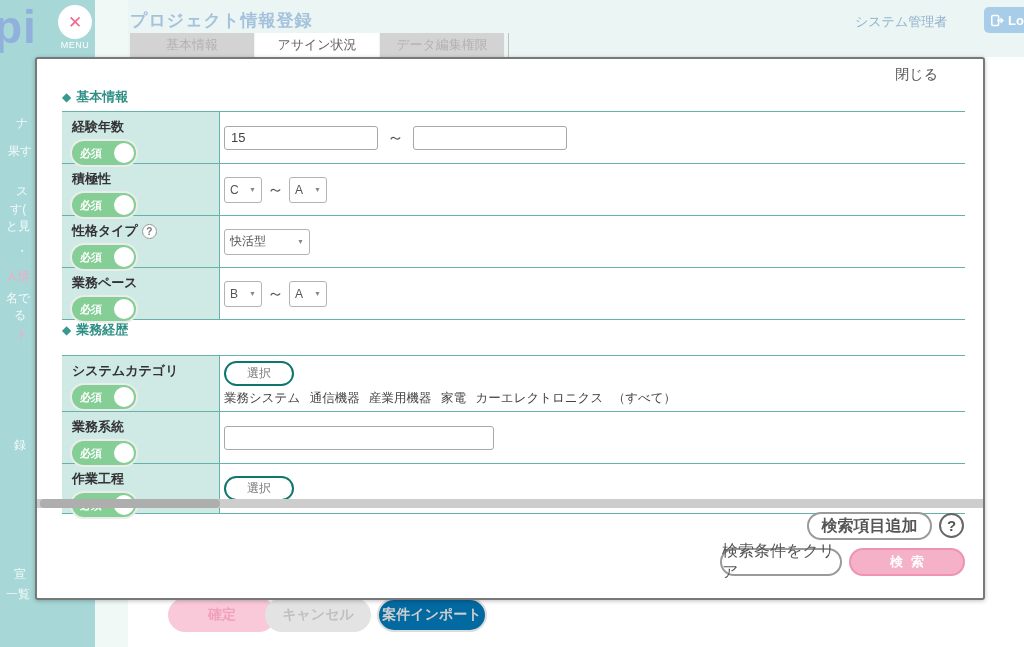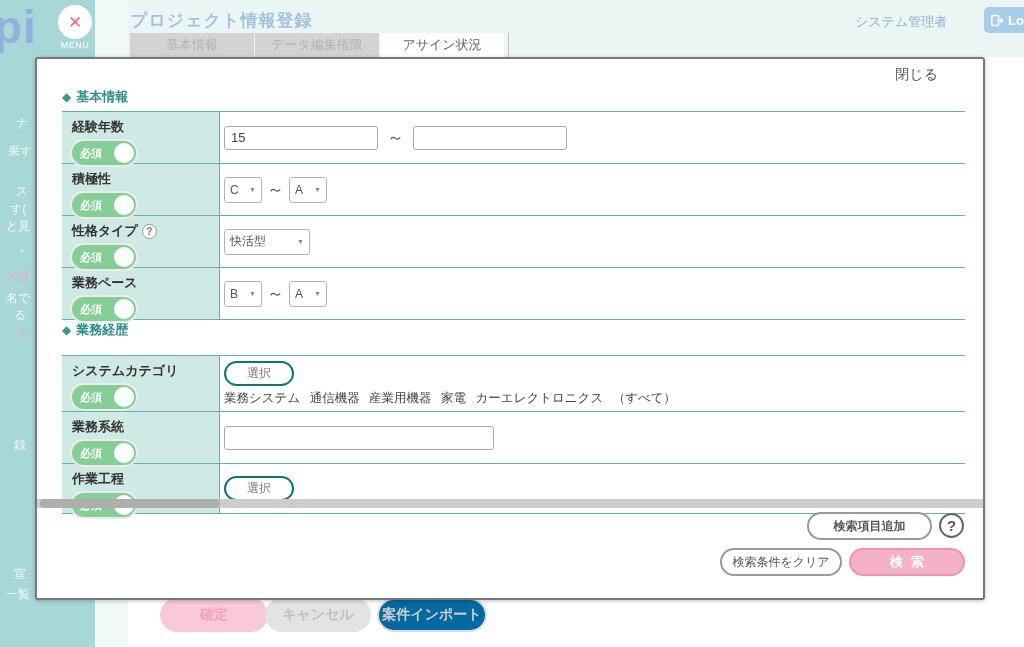--- a/index.html
+++ b/index.html
@@ -61,21 +61,21 @@
   .tab.active { background:#ffffff; color:#666666; }
   .tab-divider { width:1px; height:24px; background:#c0c0c0; margin-left:3px; }
 
   
   .bg-buttons { position:absolute; top:598px; left:0; z-index:2; }
   .bg-pill {
     position:absolute; height:34px; border-radius:17px; font-size:14px;
     font-weight:bold; display:flex; align-items:center; justify-content:center;
     cursor:pointer;
   }
-  .bg-confirm { left:160px; width:108px; background:#f9c9da; color:#f0a2bc; }
+  .bg-confirm { left:168px; width:108px; background:#f9c9da; color:#f0a2bc; }
   .bg-cancel  { left:265px; width:106px; background:#e3e3e3; color:#c0c0c0; }
   .bg-import  { left:377px; width:110px; background:#0369a1; border:2px solid #dcdcdc; color:#d0d0d0;font-family:Liberation Serif, serif; }
 
   
   .modal {
     position:absolute; left:35px; top:57px; width:950px; height:543px;
     background:#ffffff; border:2px solid #787878; border-radius:3px;
     box-shadow:0 1px 4px rgba(0,0,0,.25); z-index:10;
   }
   .close-link {
@@ -152,21 +152,21 @@
     position:absolute; left:0; top:440px; width:946px; height:9px;
     background:#cdcdcd;
   }
   .hscroll .thumb {
     position:absolute; left:3px; top:0; width:180px; height:9px;
     background:#aeaeae; border-radius:4px; cursor:grab;
   }
 
   .pill-outline {
     position:absolute; height:28px; border:2px solid #9a9a9a; border-radius:15px;
-    background:#ffffff; color:#555555; font-size:12px; display:flex;
+    background:#ffffff; color:#555555; font-size:16px; display:flex;
     align-items:center; justify-content:center; cursor:pointer; font-weight:bold;
   }
   .btn-add { left:770px; top:453px; width:125px; }
   .btn-clear { left:683px; top:489px; width:122px; font-weight:normal; }
   .btn-search {
     position:absolute; left:812px; top:489px; width:116px; height:28px;
     background:#f5b1c8; border:2px solid #ef93b2; border-radius:15px;
     color:#ffffff; font-size:13px; font-weight:bold; letter-spacing:8px;
     display:flex; align-items:center; justify-content:center; padding-left:8px;
     cursor:pointer;
@@ -211,22 +211,22 @@
 <div class="logout-btn">
   <svg width="17" height="15" viewBox="0 0 17 15">
     <rect x="1" y="1" width="9" height="13" rx="1.5" fill="none" stroke="#ffffff" stroke-width="2"></rect>
     <path d="M8 7.5 H15 M12.5 4.5 L15.5 7.5 L12.5 10.5" fill="none" stroke="#ffffff" stroke-width="2"></path>
   </svg>
   <span>Logout</span>
 </div>
 
 <div class="tabbar">
   <div class="tab">基本情報</div>
+  <div class="tab active">アサイン状況</div>
   <div class="tab">データ編集権限</div>
-  <div class="tab active">アサイン状況</div>
   <div class="tab-divider"></div>
 </div>
 
 <div class="bg-buttons">
   <div class="bg-pill bg-confirm">確定</div>
   <div class="bg-pill bg-cancel">キャンセル</div>
   <div class="bg-pill bg-import">案件インポート</div>
 </div>
 
 <div class="modal">

